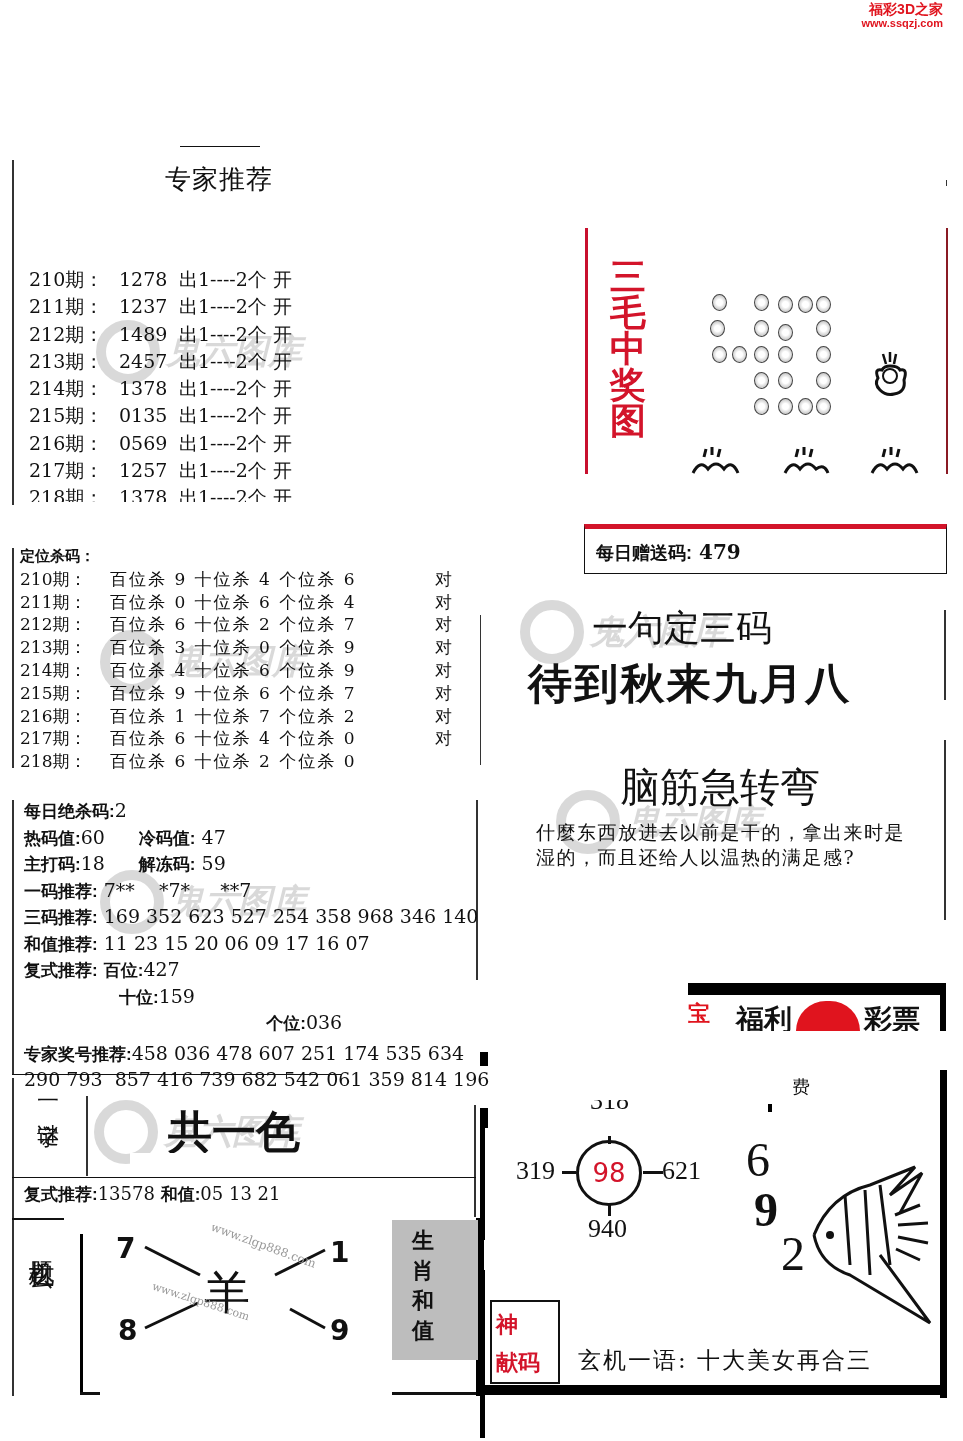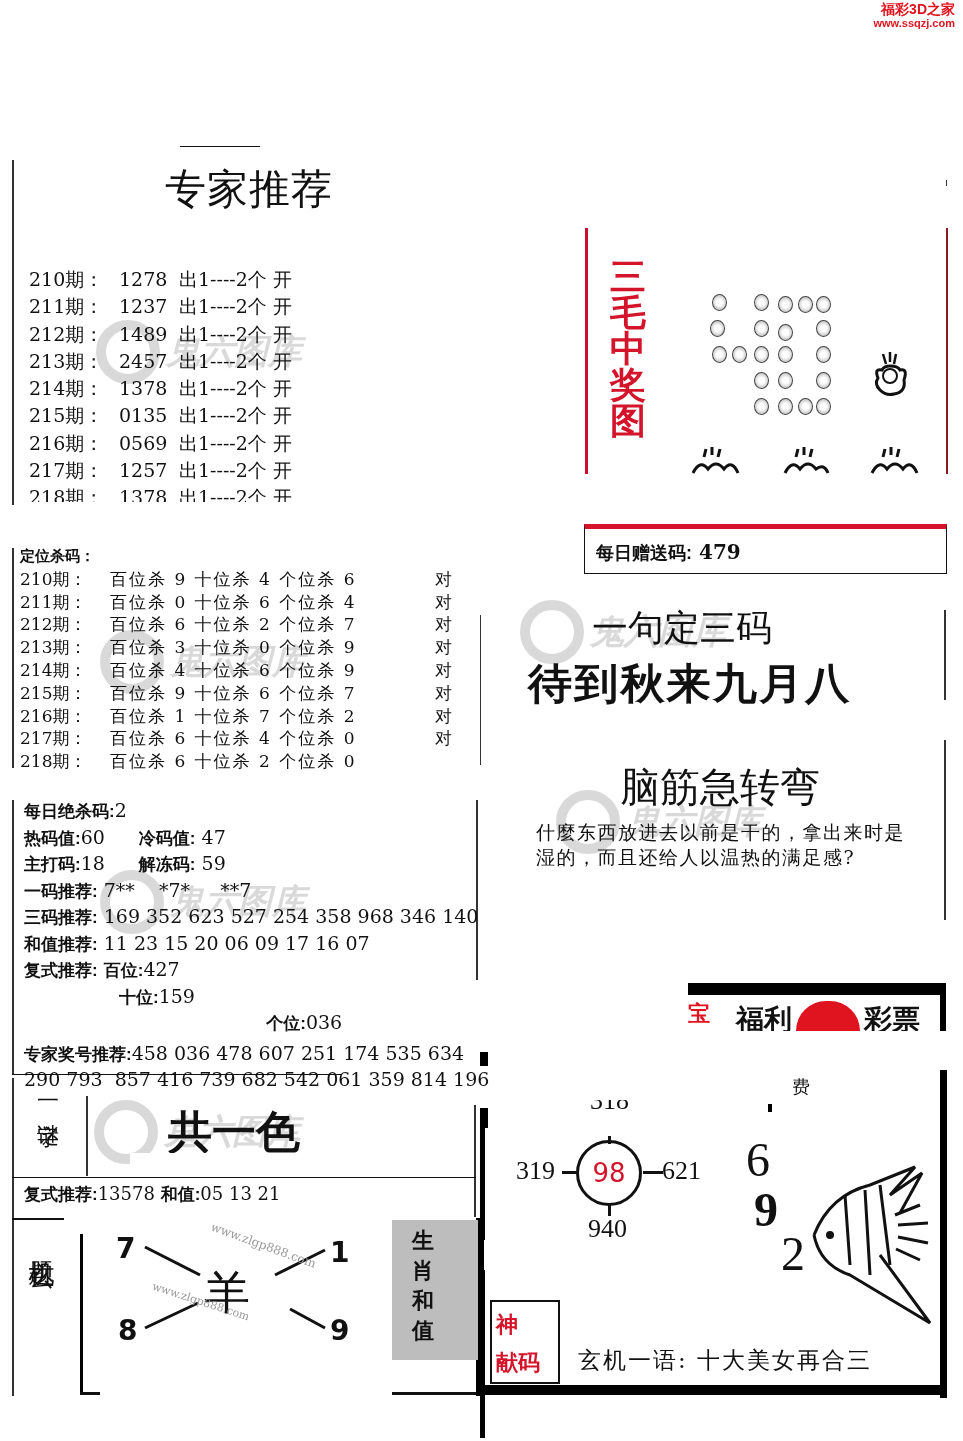--- a/index.html
+++ b/index.html
@@ -1,32 +1,32 @@
 <!DOCTYPE html>
 <html><head>
 <meta charset="utf-8">
 <style>
   * { box-sizing: border-box; margin: 0; padding: 0; }
   html, body { width: 963px; height: 1441px; background: #ffffff; overflow: hidden; }
   body { position: relative; font-family: "DejaVu Serif", "Liberation Serif", serif; color: #111; }
 
   .abs { position: absolute; }
-  .brand { right: 8px; top: 2px; text-align: right; line-height: 1.1; }
+  .brand { right: 20px; top: 2px; text-align: right; line-height: 1.1; }
   .brand .t1 { color: #e0141e; font-family: "Liberation Sans", sans-serif; font-weight: bold; font-size: 14px; }
   .brand .t2 { color: #e0141e; font-family: "Liberation Sans", sans-serif; font-weight: bold; font-size: 11px; }
 
   .vline { position: absolute; background: #333; width: 2px; }
   .hline { position: absolute; background: #111; height: 2px; }
 
   
   .wm { position: absolute; display: flex; align-items: center; gap: 6px; opacity: 0.22; pointer-events: none; }
   .wm .circ { width: 64px; height: 64px; border-radius: 50%; border: 10px solid #555; }
   .wm .txt { font-family: "Liberation Sans", sans-serif; font-weight: bold; font-style: italic; font-size: 34px; color: #555; }
 
-  .title-expert { left: 165px; top: 162px; font-size: 41px; letter-spacing: 1px; }
+  .title-expert { left: 165px; top: 162px; font-size: 26px; letter-spacing: 1px; }
   .list { font-size: 19px; line-height: 27.3px; }
   .list .row { display: flex; white-space: nowrap; }
   .list .c1 { width: 90px; }
   .list .c2 { width: 60px; }
 
   .kill { left: 20px; top: 545px; font-size: 17px; line-height: 22.8px; }
   .kill .hdr { font-weight: bold; font-family: "Liberation Sans", sans-serif; font-size: 15px; }
   .kill .row { display: flex; white-space: nowrap; letter-spacing: 2px; }
   .kill .row .p { width: 90px; letter-spacing: 0; }
   .kill .row .v { width: 325px; }

